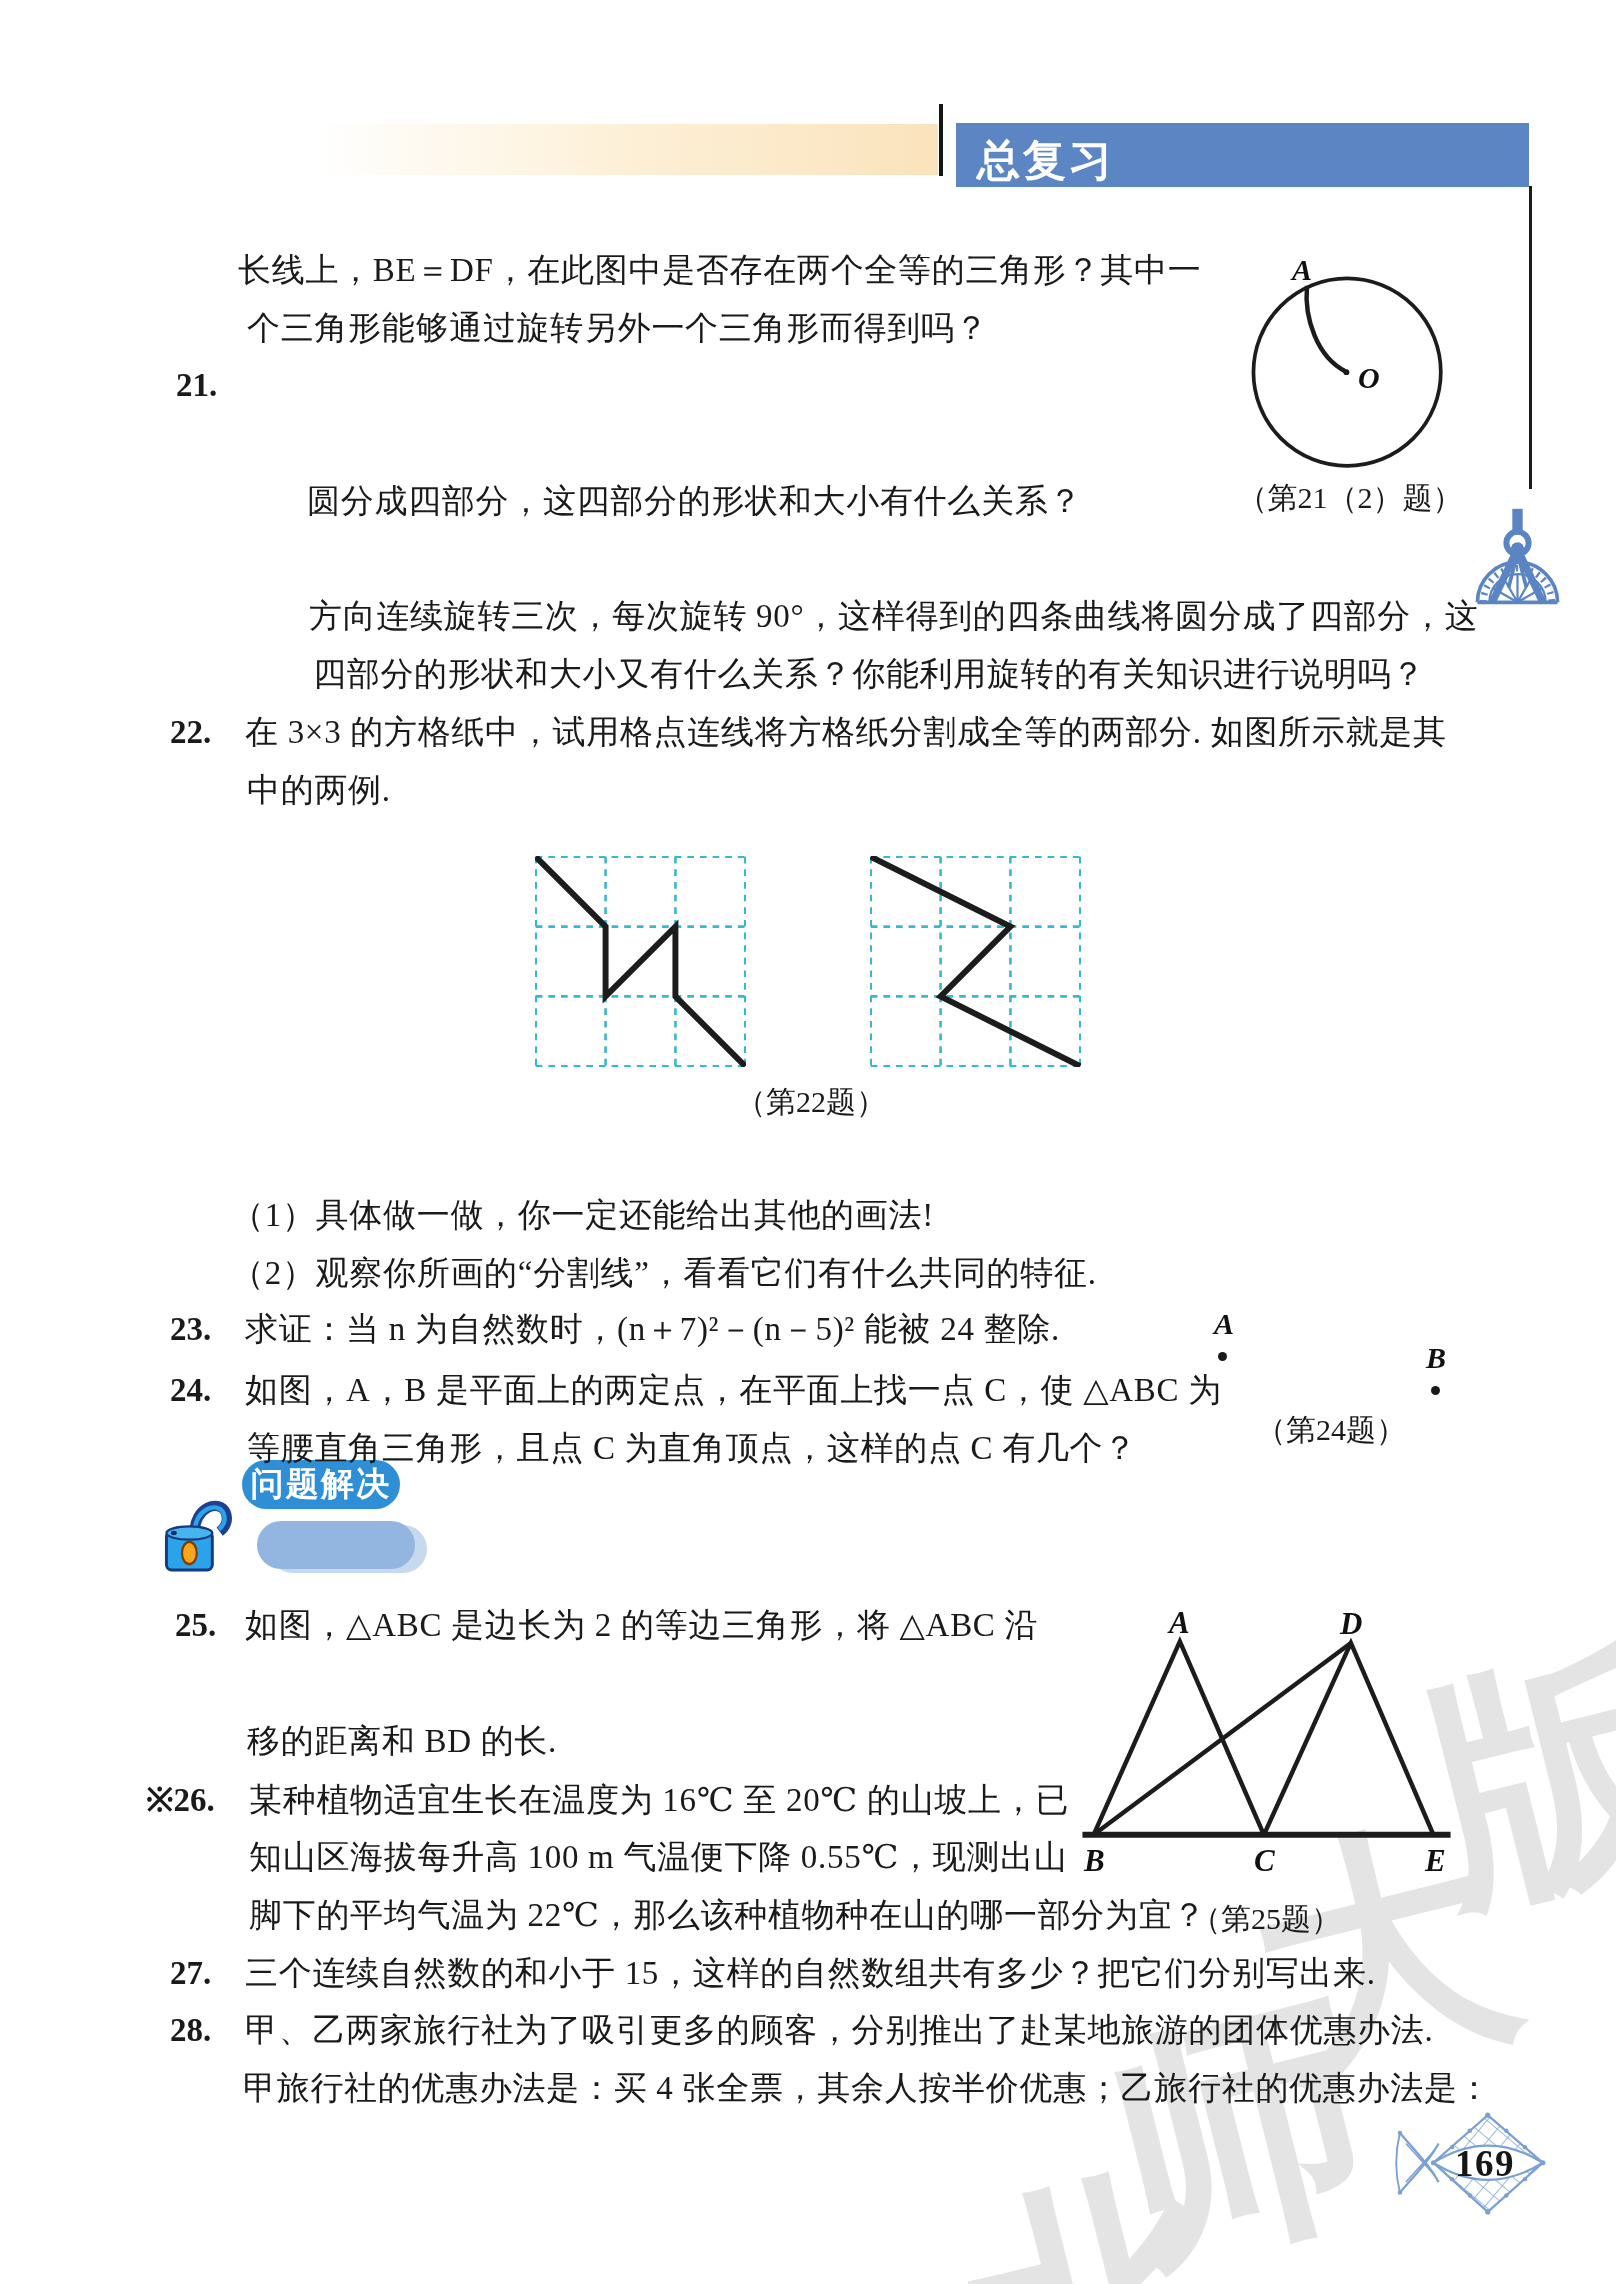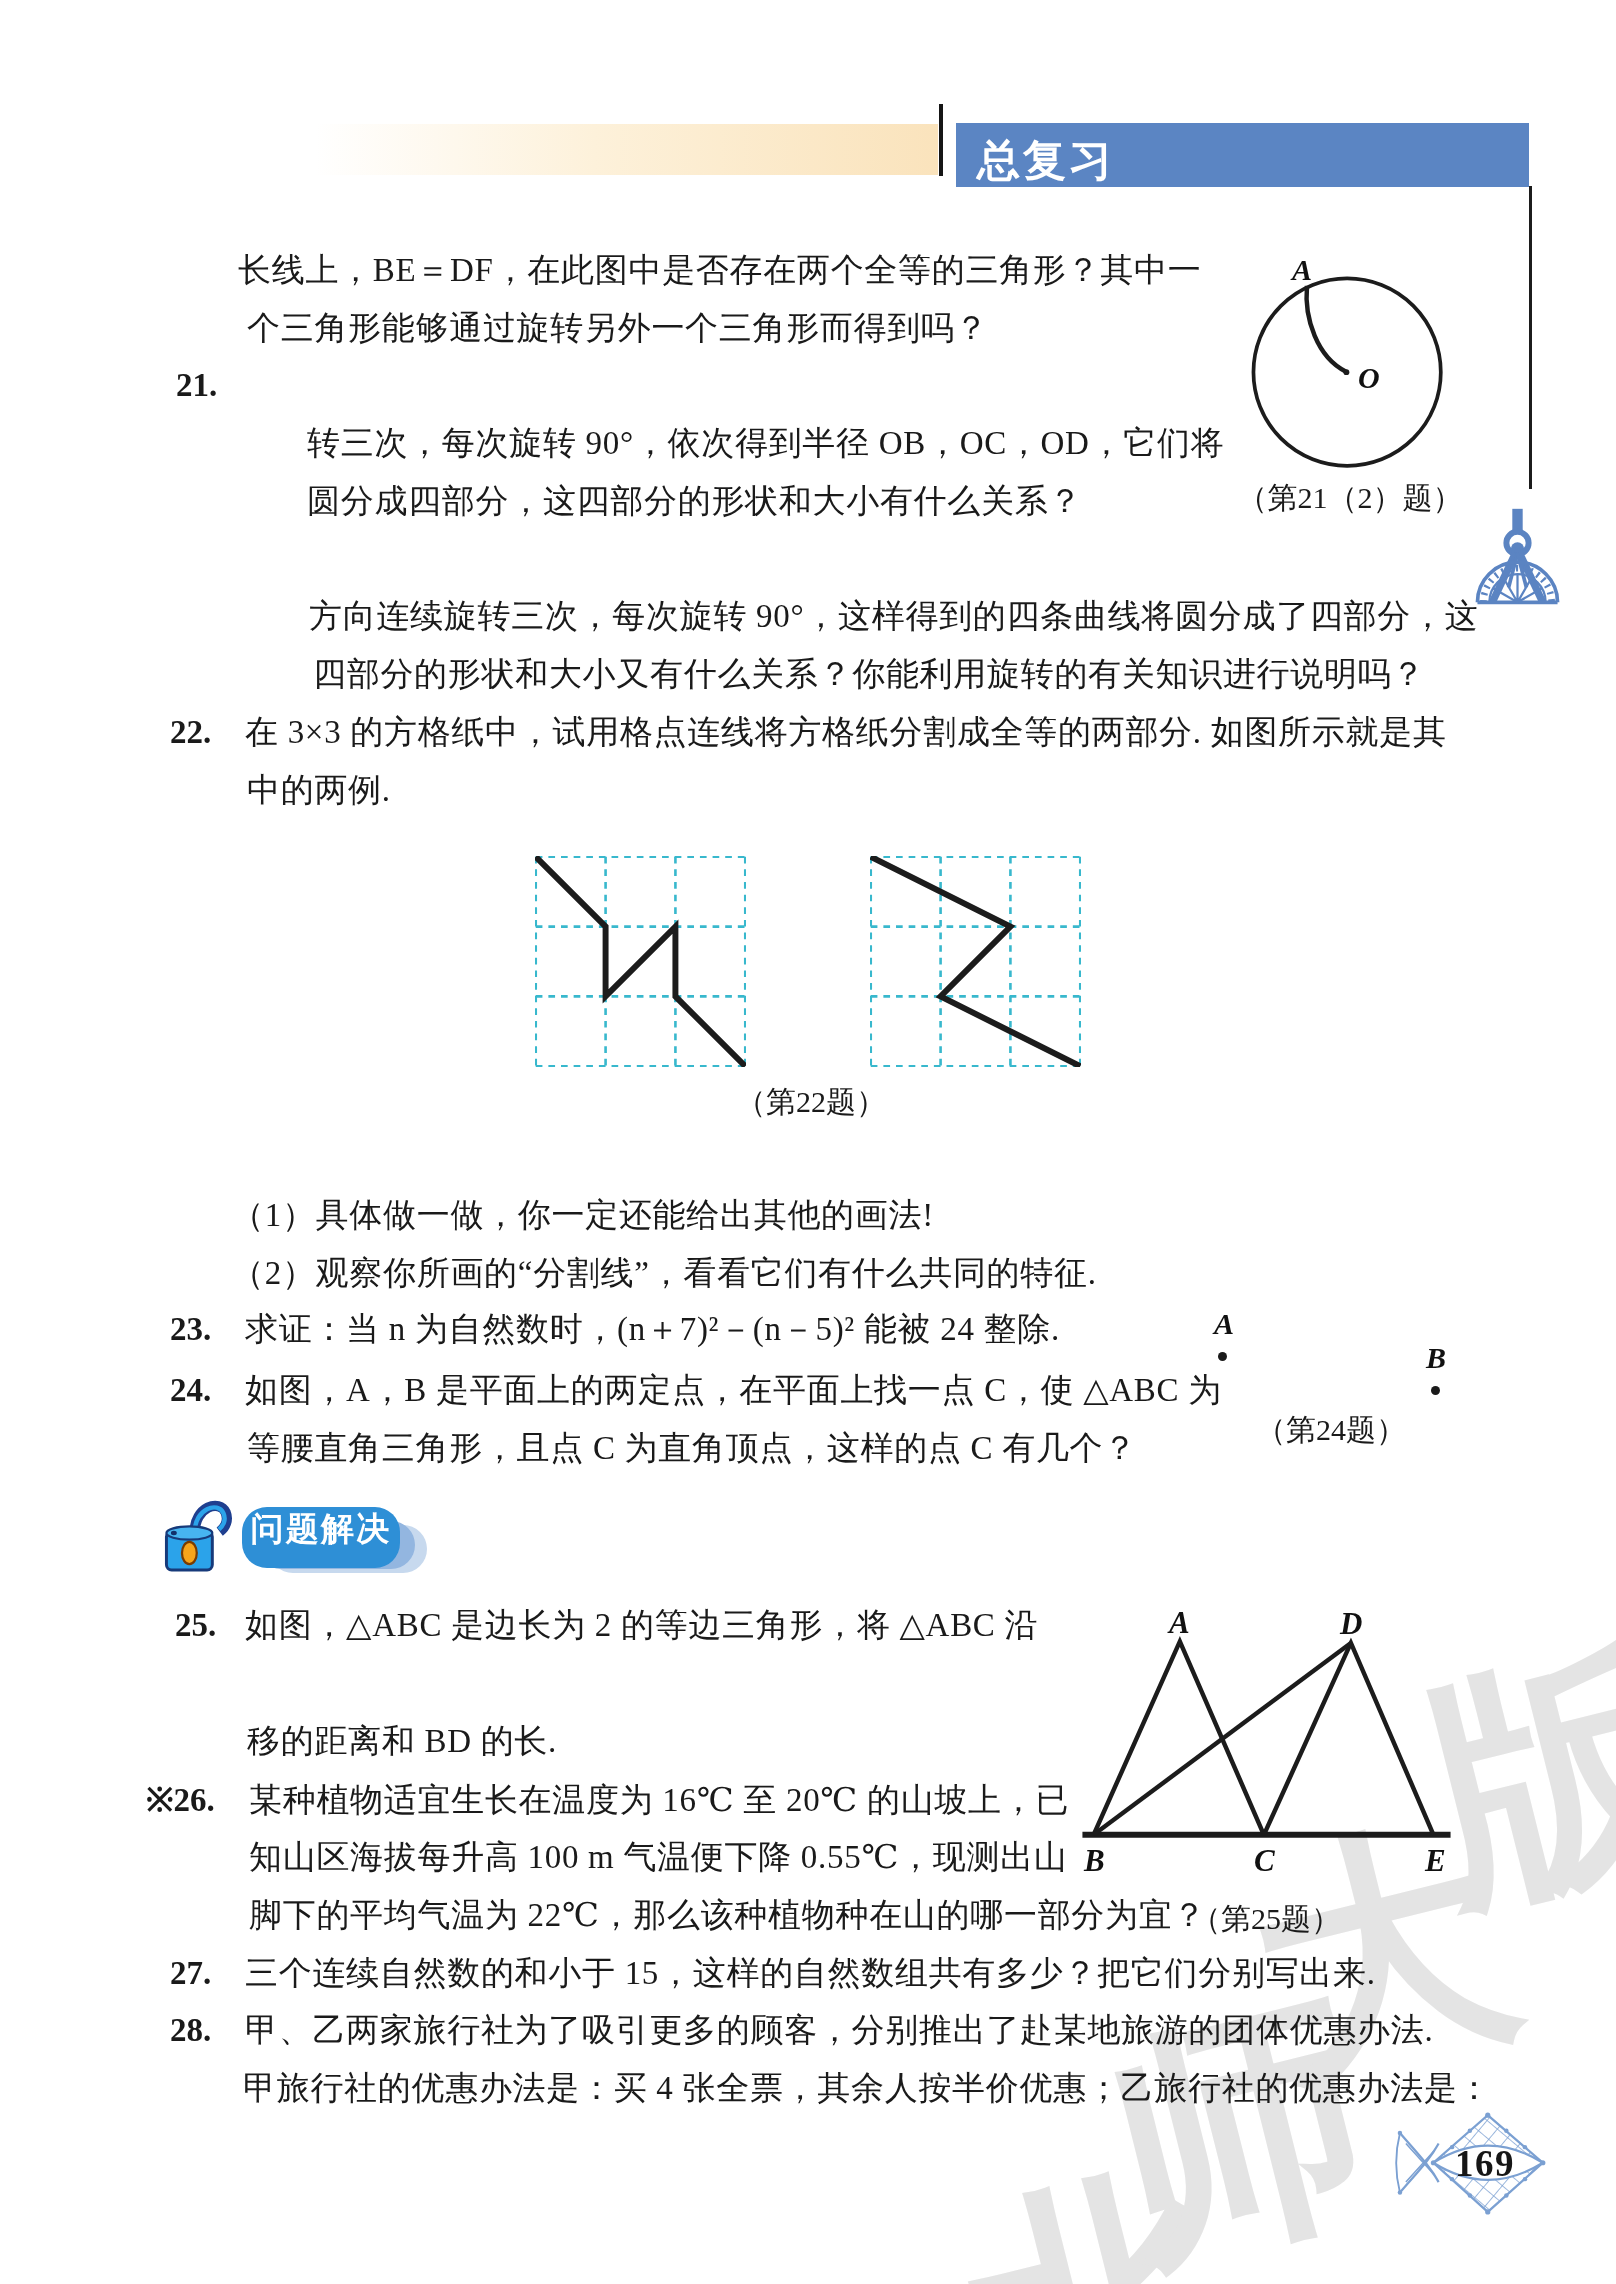--- a/index.html
+++ b/index.html
@@ -13,22 +13,22 @@
         font-family:"Liberation Sans","DejaVu Sans",sans-serif;letter-spacing:3px;}
   .edge{position:absolute;left:1529px;top:186px;width:3px;height:303px;background:#1c1c1c;}
   .tl{position:absolute;font-size:33px;line-height:1.2;white-space:nowrap;letter-spacing:0.7px;}
   .tn{position:absolute;font-size:33px;line-height:1.2;font-weight:bold;white-space:nowrap;}
   .cap{position:absolute;transform:translateX(-50%);font-size:30px;line-height:1.2;white-space:nowrap;}
   .flabel{position:absolute;font-style:italic;font-weight:600;font-size:31px;color:#111;}
   .dot{position:absolute;width:9px;height:9px;border-radius:50%;background:#1a1a1a;}
   .figsvg{position:absolute;}
   .pill-sh2{position:absolute;left:269px;top:1525px;width:158px;height:48px;border-radius:25px;background:#c7d9ee;}
   .pill-sh1{position:absolute;left:257px;top:1521px;width:158px;height:48px;border-radius:25px;background:#93b6e0;}
-  .pill{position:absolute;left:242px;top:1507px;width:158px;height:61px;border-radius:25px;background:#2e8fd6;
-        display:flex;justify-content:center;}
+  .pill{position:absolute;left:242px;top:1460px;width:158px;height:49px;border-radius:25px;background:#2e8fd6;
+        display:flex;align-items:center;justify-content:center;}
   .pill span{color:#fff;font-weight:bold;font-size:33px;letter-spacing:2.2px;
         font-family:"Liberation Sans","DejaVu Sans",sans-serif;}
   .wm{position:absolute;font-size:253px;font-weight:bold;color:#e4e4e4;transform:rotate(-14deg);
         font-family:"Liberation Serif",serif;line-height:1;}
   .pgnum{position:absolute;left:1485px;top:2142px;transform:translateX(-50%);
         font-size:37px;font-weight:bold;color:#161616;letter-spacing:1.5px;}
 </style>
 </head>
 <body>
 
@@ -146,21 +146,20 @@
         <circle cx="106" cy="116" r="3"></circle>
       <circle cx="12" cy="32" r="3"></circle>
         <circle cx="12" cy="112" r="3"></circle>
     </g>
   </svg>
   <div class="pgnum">169</div>
 
   <div class="tl" style="left:238px;top:251px;">长线上，BE＝DF，在此图中是否存在两个全等的三角形？其中一</div>
   <div class="tl" style="left:247px;top:309px;">个三角形能够通过旋转另外一个三角形而得到吗？</div>
   <div class="tn" style="left:176px;top:366px;">21.</div>
-  <div class="tl" style="left:307px;top:424px;">转三次，每次旋转 90°，依次得到半径 OB，OC，OD，它们将</div>
   <div class="tl" style="left:307px;top:482px;">圆分成四部分，这四部分的形状和大小有什么关系？</div>
   <div class="tl" style="left:309px;top:597px;">方向连续旋转三次，每次旋转 90°，这样得到的四条曲线将圆分成了四部分，这</div>
   <div class="tl" style="left:313px;top:655px;text-align:right;">四部分的形状和大小又有什么关系？你能利用旋转的有关知识进行说明吗？</div>
   <div class="tn" style="left:170px;top:713px;">22.</div>
   <div class="tl" style="left:245px;top:713px;">在 3×3 的方格纸中，试用格点连线将方格纸分割成全等的两部分. 如图所示就是其</div>
   <div class="tl" style="left:247px;top:771px;">中的两例.</div>
   <div class="tl" style="left:231px;top:1196px;">（1）具体做一做，你一定还能给出其他的画法!</div>
   <div class="tl" style="left:231px;top:1254px;">（2）观察你所画的“分割线”，看看它们有什么共同的特征.</div>
   <div class="tn" style="left:170px;top:1310px;">23.</div>
   <div class="tl" style="left:245px;top:1310px;">求证：当 n 为自然数时，(n＋7)²－(n－5)² 能被 24 整除.</div>

